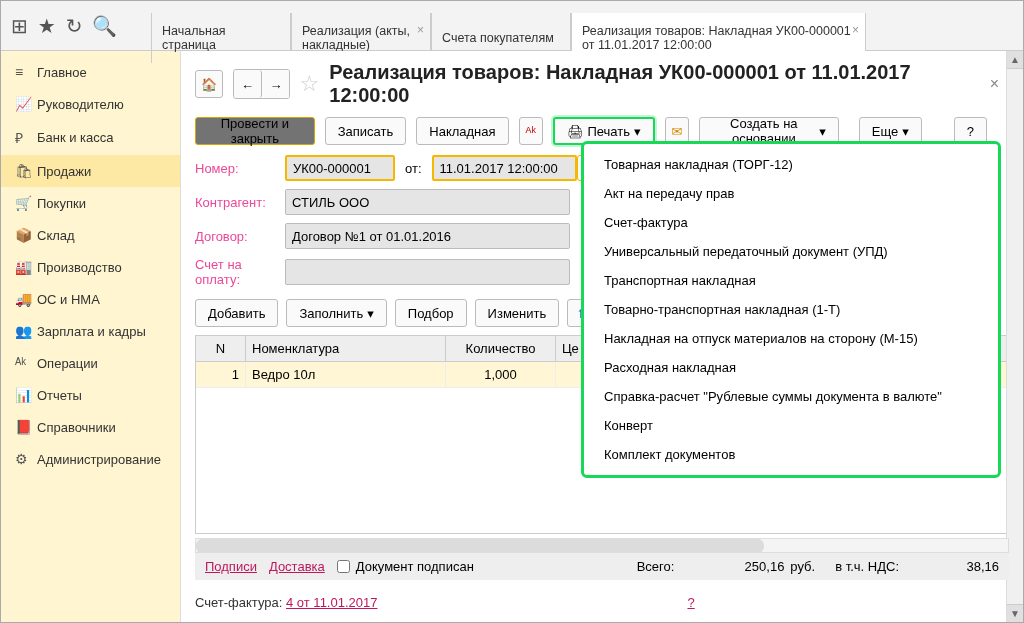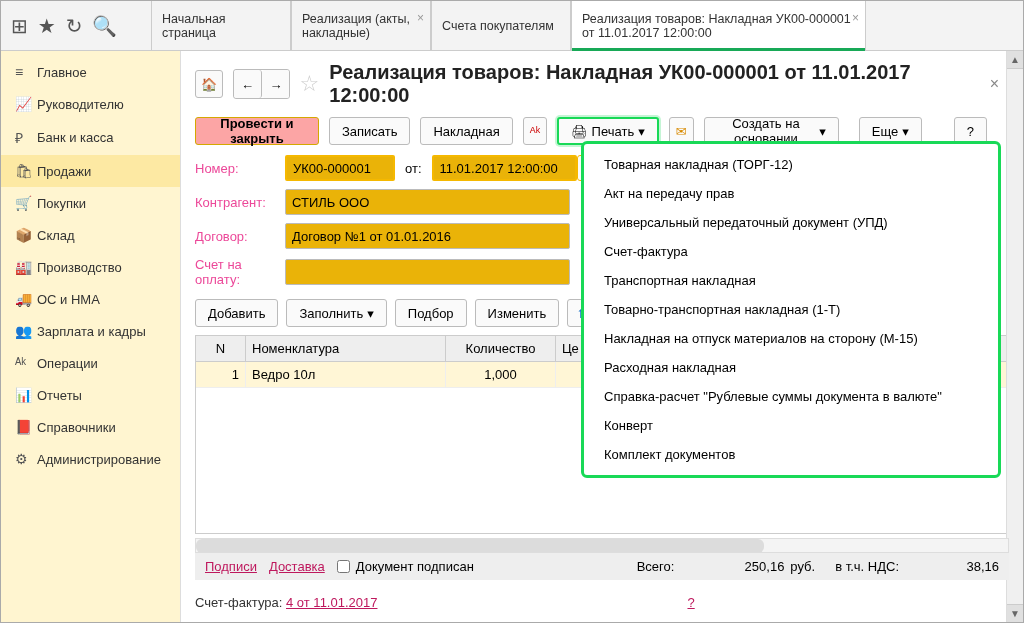--- a/index.html
+++ b/index.html
@@ -1,43 +1,43 @@
 <!DOCTYPE html>
 <html><head>
 <meta charset="utf-8">
 <style>
   * { box-sizing: border-box; font-family: Arial, sans-serif; }
   body { margin: 0; background: #fff; }
   .app { width: 1024px; height: 623px; border: 1px solid #aaa; position: relative; overflow: hidden; background: #fff; }
   .topbar { height: 50px; background: #f3f3f3; display: flex; align-items: stretch; border-bottom: 1px solid #ccc; }
   .topbar-left { width: 150px; display: flex; align-items: center; gap: 10px; padding-left: 10px; }
   .topbar-icon { font-size: 20px; color: #555; cursor: pointer; }
-  .tabs { display: flex; height: 50px; }
+  .tabs { display: flex; height: 50px; margin-top: 12px; }
   .tab { border-left: 1px solid #ccc; border-right: 1px solid #ccc; padding: 6px 10px; font-size: 12.5px; color: #333; width: 140px; position: relative; cursor: pointer; display: flex; flex-direction: column; justify-content: center; }
   .tab.active { background: #fff; width: 295px; }
   .tab.active::after { content:''; position:absolute; left:0; right:0; bottom:0; height:3px; background:#18a957; }
   .tab .close { position: absolute; right: 6px; top: 10px; color: #999; font-size: 12px; }
   .body { display: flex; height: calc(100% - 50px); }
   .sidebar { width: 180px; background: #fff5d0; border-right: 1px solid #ddd; padding-top: 5px; }
   .side-item { display: flex; align-items: center; padding: 8px 14px; font-size: 13px; color: #333; cursor: pointer; }
   .side-item.active { background: #fde9a3; }
   .side-icon { width: 22px; color: #555; font-size: 14px; }
   .main { flex: 1; position: relative; background: #fff; }
   .doc-header { display: flex; align-items: center; padding: 10px 14px 4px 14px; gap: 10px; }
   .toolbtn { height: 28px; min-width: 28px; border: 1px solid #bbb; background: #fafafa; border-radius: 3px; display: inline-flex; align-items: center; justify-content: center; cursor: pointer; font-size: 13px; }
   .doc-title { font-size: 20px; font-weight: bold; color: #222; }
   .close-doc { margin-left: auto; color: #888; font-size: 16px; cursor: pointer; padding-right: 10px; }
   .toolbar { display: flex; align-items: center; gap: 10px; padding: 6px 14px 10px 14px; }
   .btn { height: 28px; padding: 0 12px; border: 1px solid #bbb; background: #fafafa; border-radius: 3px; font-size: 13px; cursor: pointer; display: inline-flex; align-items: center; gap: 4px; }
-  .btn.primary { background: #fca5a5; border-color: #d4a800; font-weight: bold; }
+  .btn.primary { background: #737373; border-color: #d4a800; font-weight: normal; }
   .btn.print-active { border: 2px solid #18d957; box-shadow: 0 0 0 2px rgba(24,217,87,0.25); }
   .form-rows { padding: 0 14px; font-size: 13px; }
   .form-row { display: flex; align-items: center; margin-bottom: 8px; }
   .form-label { width: 90px; color: #ec4899; }
-  .text-input { height: 26px; border: 1px solid #bbb; border-radius: 2px; padding: 2px 6px; font-size: 13px; background: #eab308; }
+  .text-input { height: 26px; border: 1px solid #bbb; border-radius: 2px; padding: 2px 6px; font-size: 13px; background: #e5e5e5; }
   .hl-input { border: 2px solid #f5b800; }
   .table-tools { display: flex; gap: 8px; padding: 4px 14px; align-items: center; }
   .grid { margin: 4px 14px 0 14px; border: 1px solid #ccc; }
   .grid-header { display: flex; background: #eee; border-bottom: 1px solid #ccc; font-size: 13px; }
   .gh { padding: 5px 6px; border-right: 1px solid #ccc; }
   .grid-row { display: flex; background: #fff6d6; font-size: 13px; border-bottom: 1px solid #eee; }
   .gc { padding: 5px 6px; border-right: 1px solid #eee; }
   .grid-space { height: 145px; background: #fff; }
   .bottombar { position: absolute; left: 14px; right: 14px; bottom: 42px; background: #eee; display: flex; align-items: center; font-size: 13px; padding: 6px 10px; border-top: 1px solid #ddd; }
   .link { color: #be185d; text-decoration: underline; cursor: pointer; margin-right: 12px; }
@@ -210,22 +210,22 @@
         </div>
         <div class="grid-space"></div>
       </div>
       <div class="hscroll-bar">
           <div class="hscroll-thumb"></div>
         </div>
 
       <div class="print-menu">
         <div class="print-menu-item">Товарная накладная (ТОРГ-12)</div>
         <div class="print-menu-item">Акт на передачу прав</div>
+        <div class="print-menu-item">Счет-фактура</div>
         <div class="print-menu-item">Универсальный передаточный документ (УПД)</div>
-        <div class="print-menu-item">Счет-фактура</div>
         <div class="print-menu-item">Транспортная накладная</div>
         <div class="print-menu-item">Товарно-транспортная накладная (1-Т)</div>
         <div class="print-menu-item">Накладная на отпуск материалов на сторону (М-15)</div>
         <div class="print-menu-item">Расходная накладная</div>
         <div class="print-menu-item">Справка-расчет "Рублевые суммы документа в валюте"</div>
         <div class="print-menu-item">Конверт</div>
         <div class="print-menu-item">Комплект документов</div>
       </div>
 
       <div class="bottombar">

